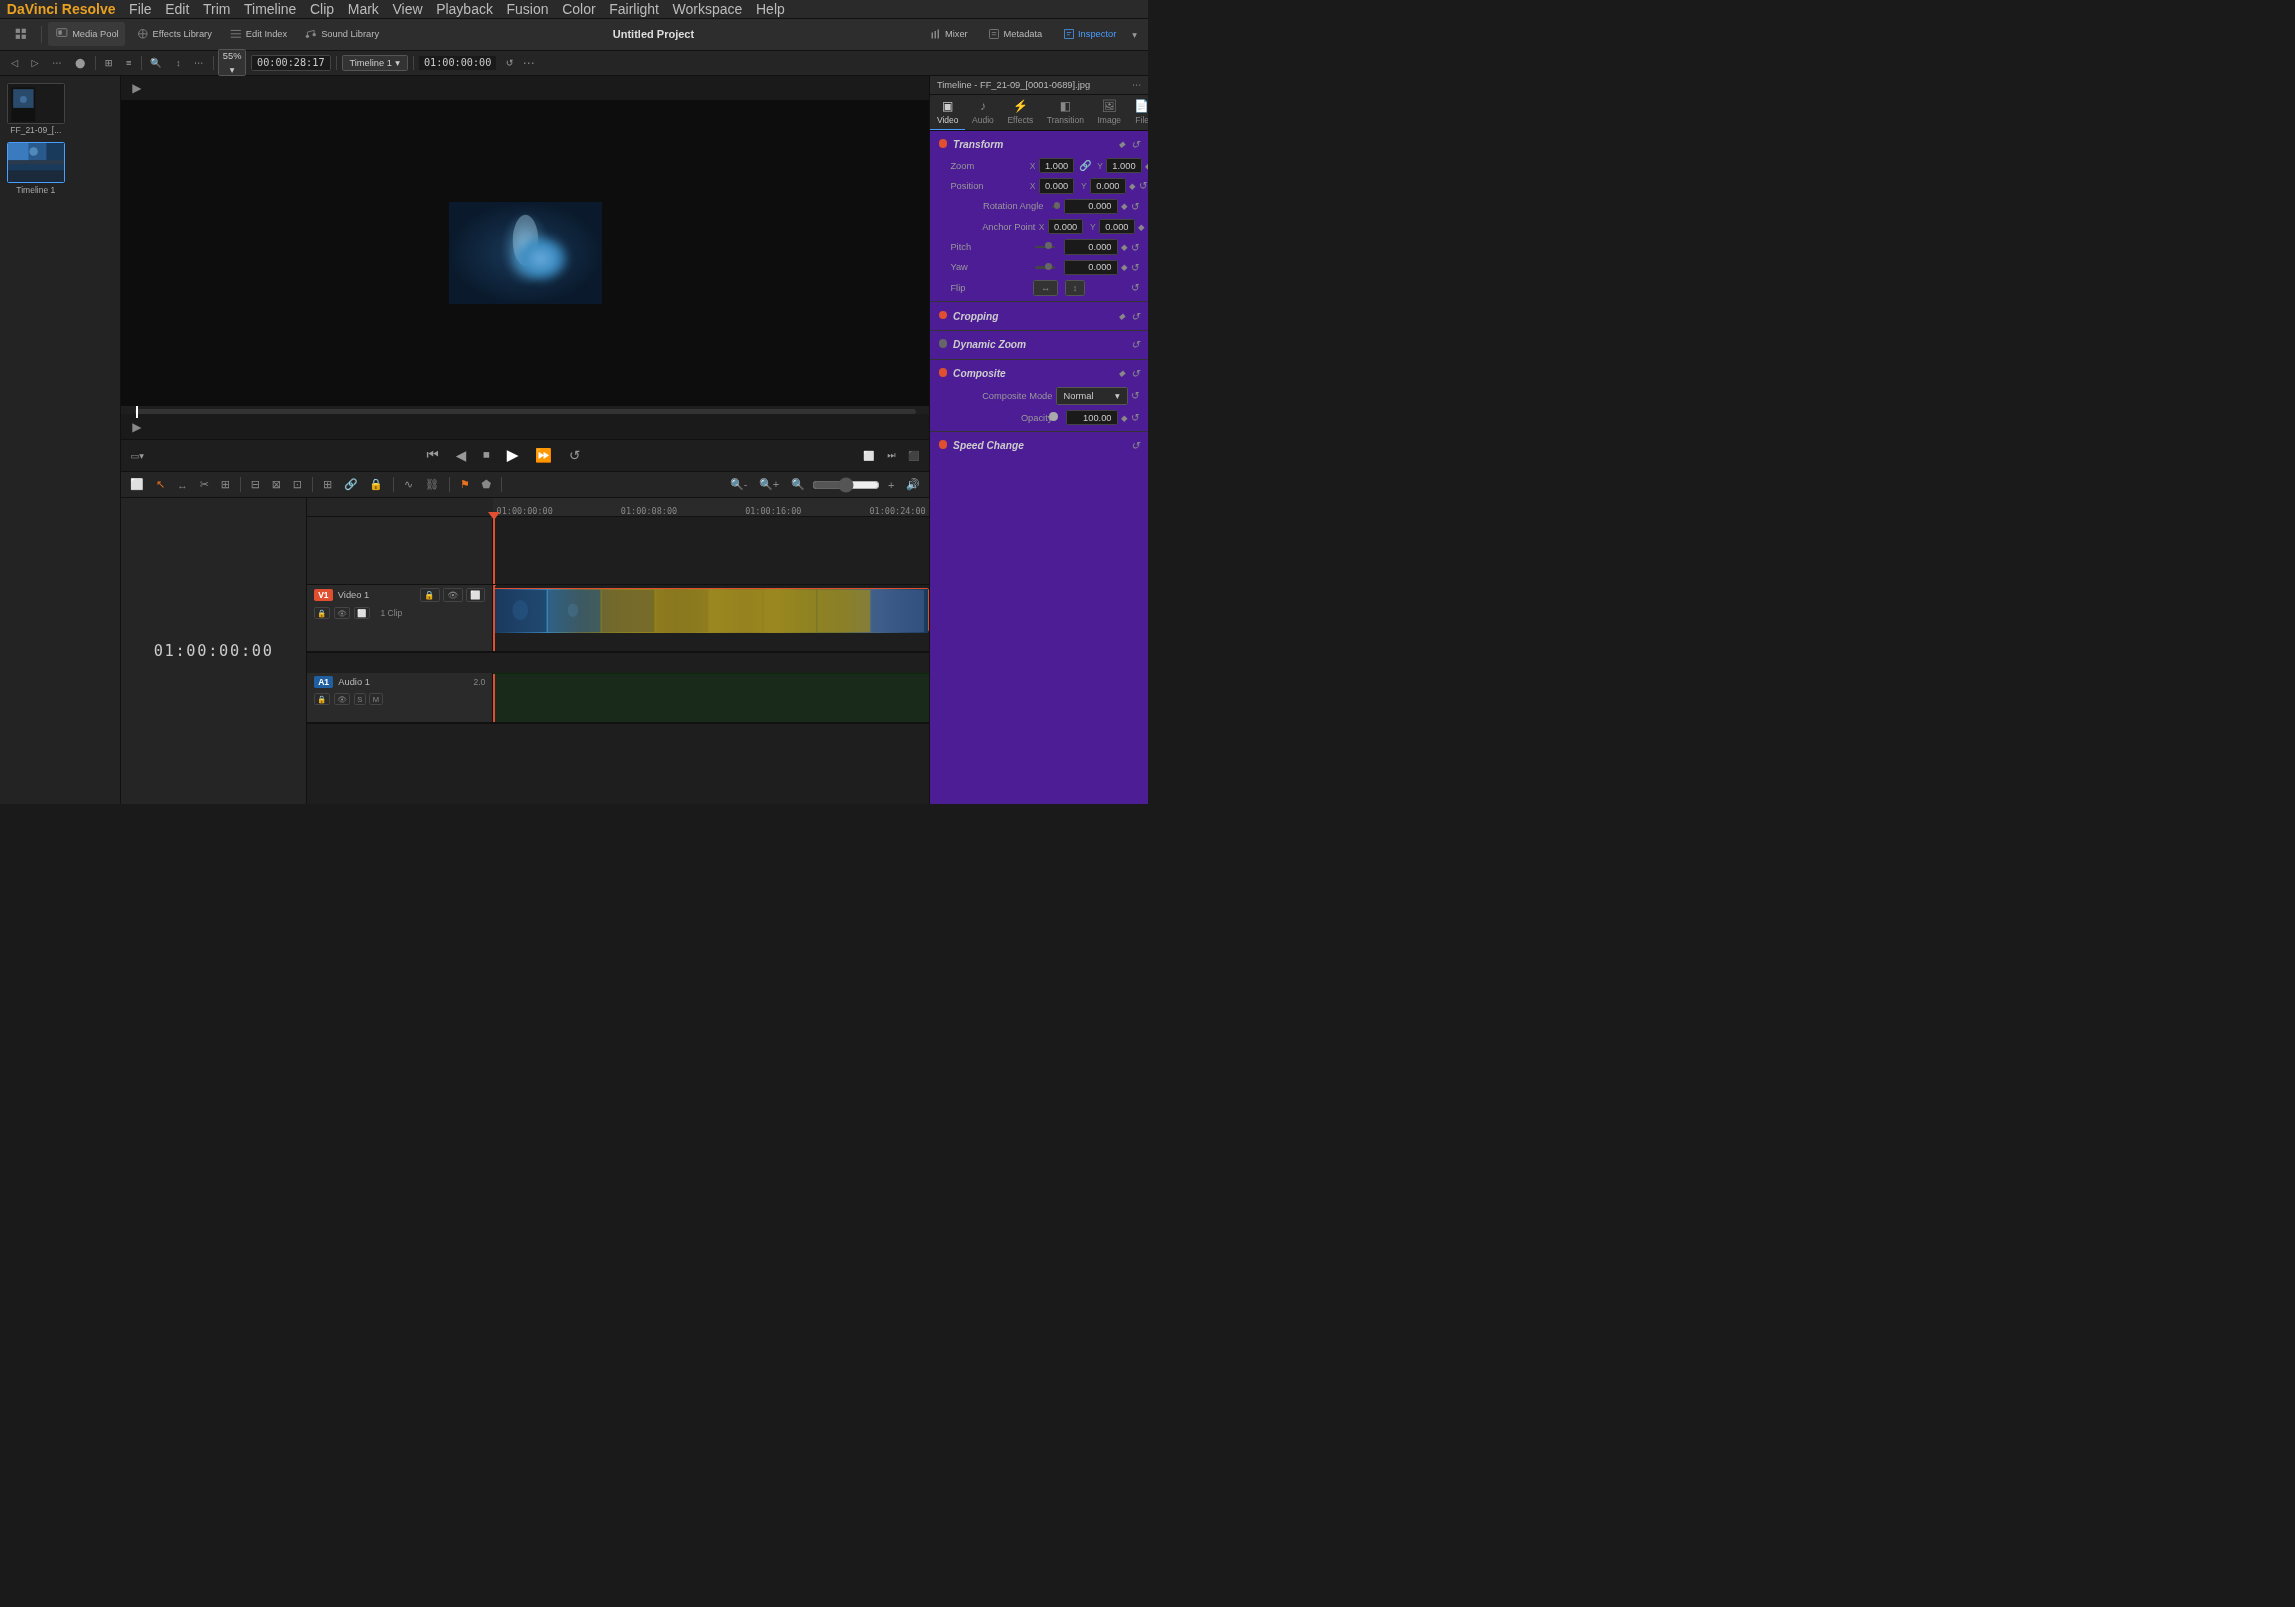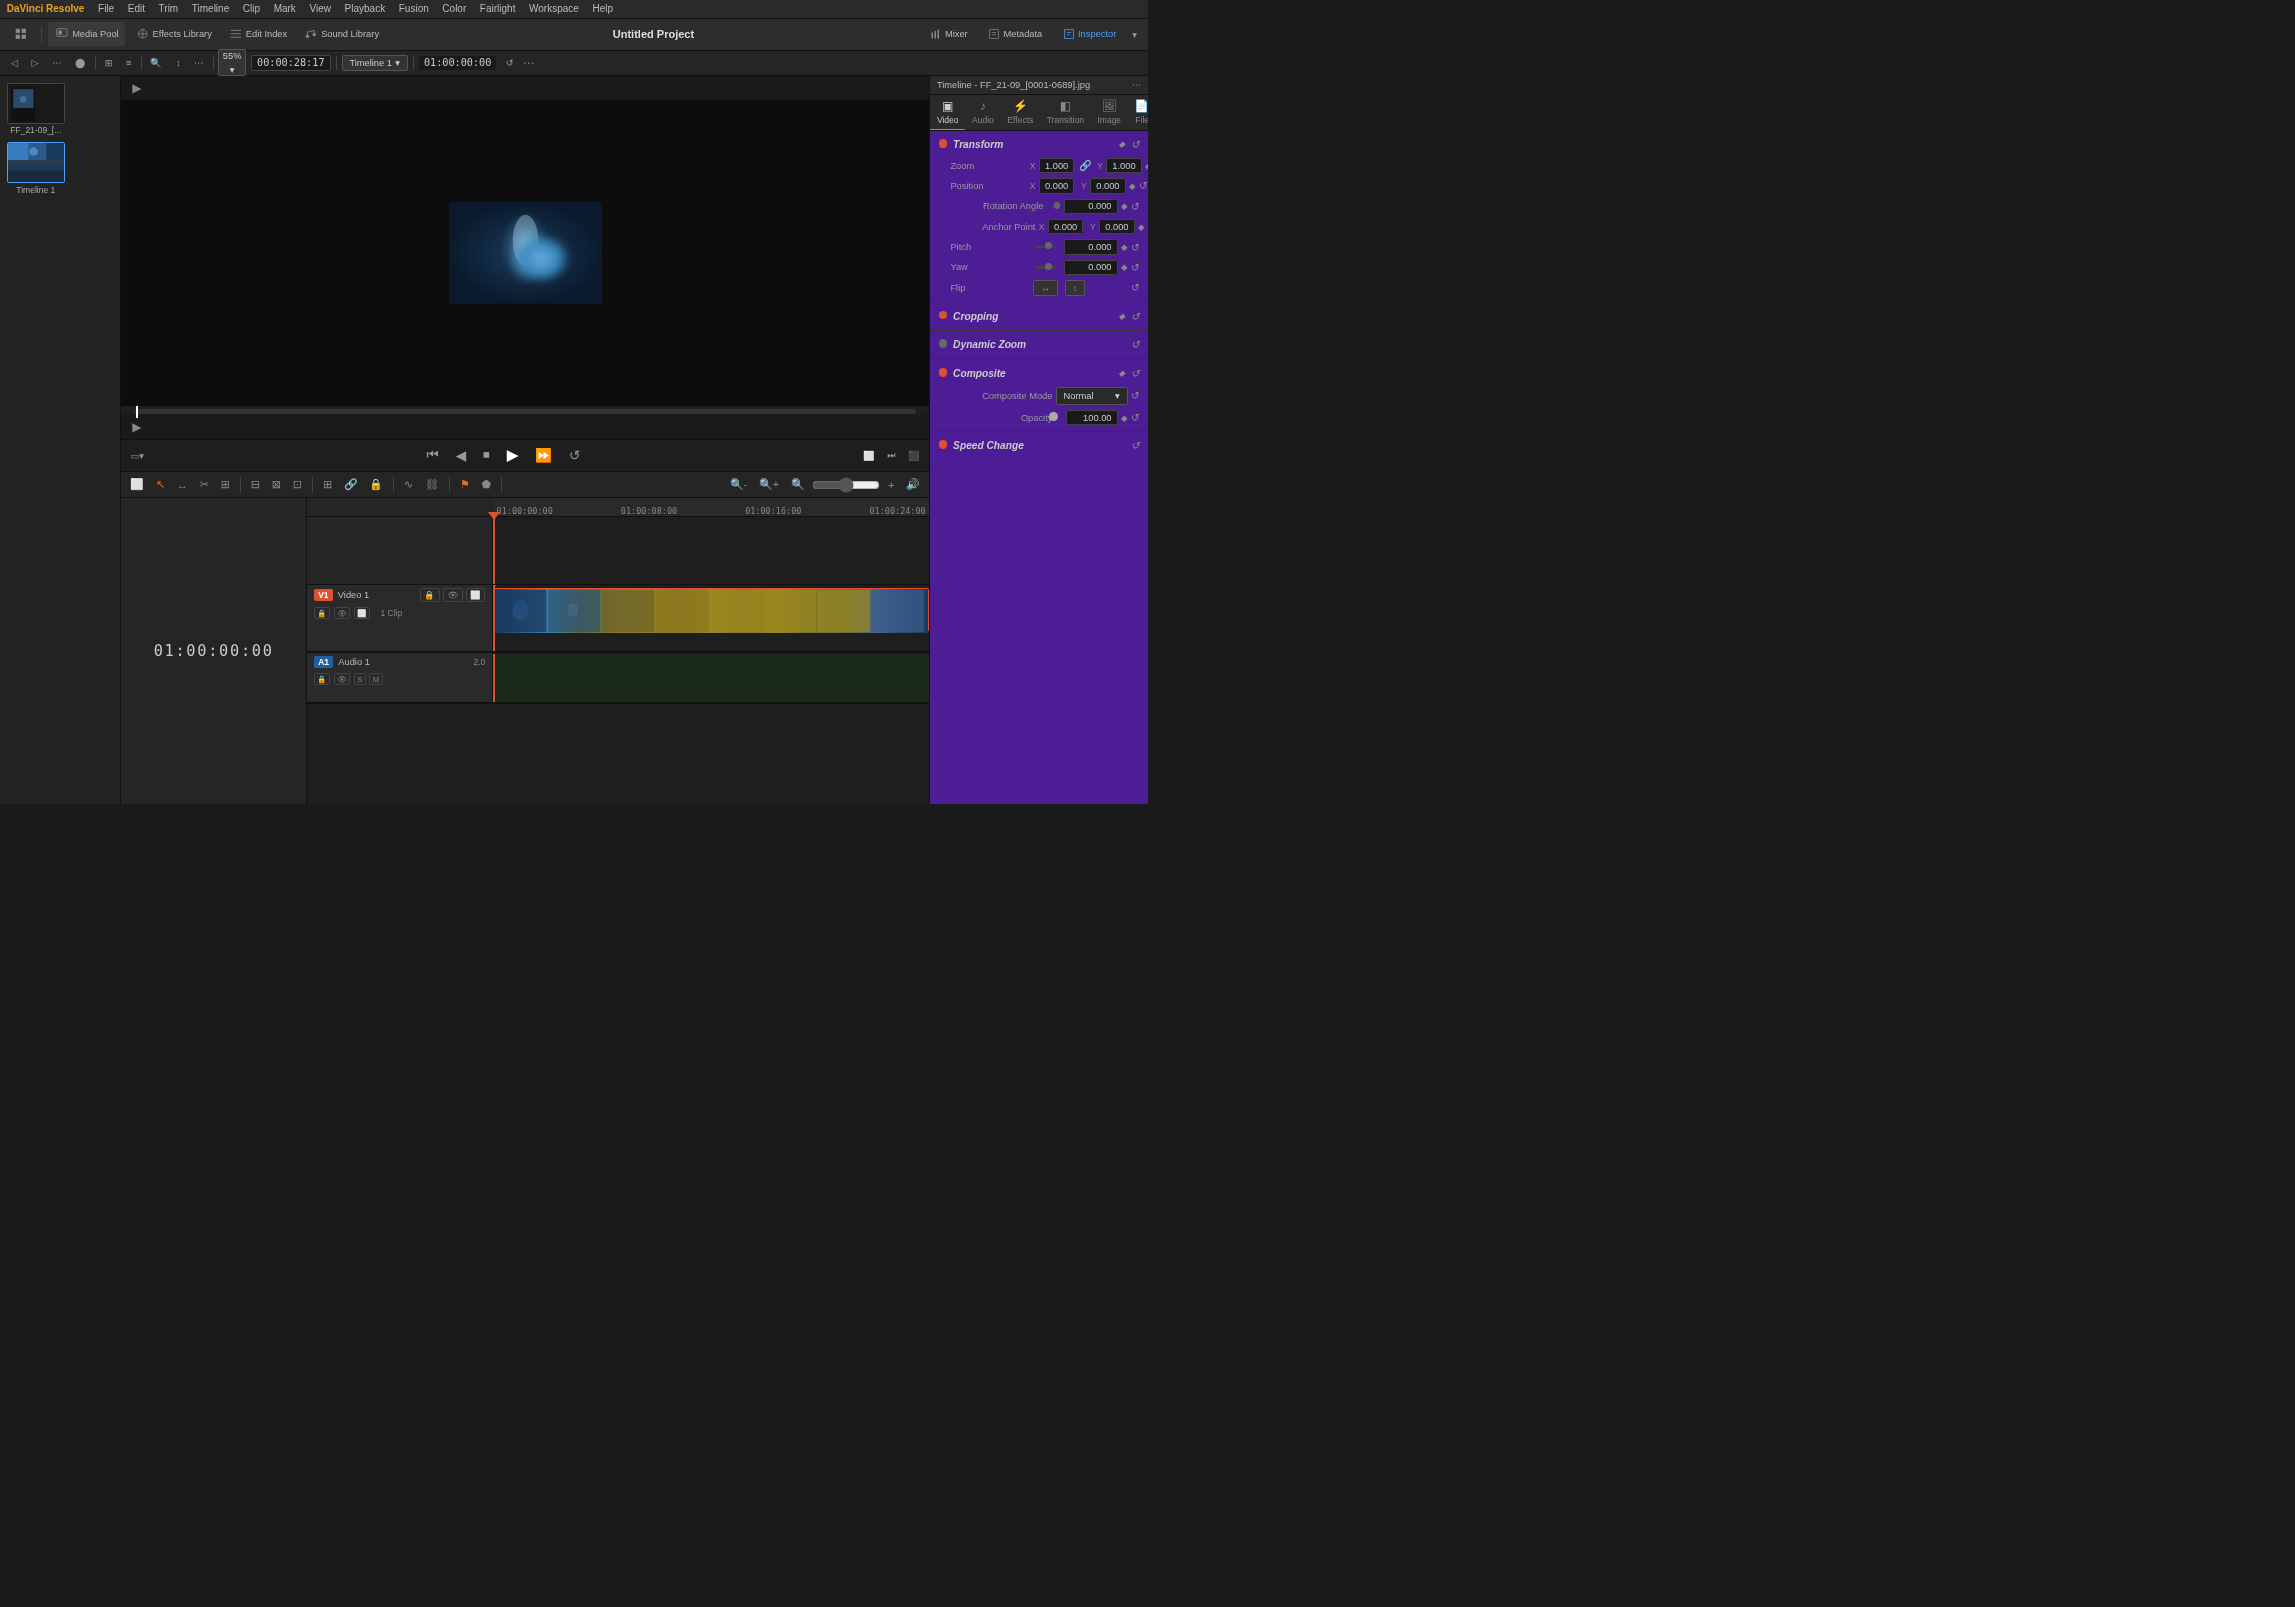--- a/index.html
+++ b/index.html
@@ -18,21 +18,21 @@
       display: flex;
       align-items: center;
       background: #2a2a2a;
       height: 18.6px;
       padding: 0 6.8px;
       gap: 13.6px;
       border-bottom: 0.8px solid #111;
     }
     .menu-bar span {
       color: #bbb;
-      font-size: 10px;
+      font-size: 14px;
       cursor: pointer;
     }
     .menu-bar .app-name { color: #e8a020; font-weight: bold; }
 
     
     .toolbar {
       display: flex;
       align-items: center;
       background: #2d2d2d;
       height: 32px;
@@ -938,21 +938,21 @@
                 <circle cx="120" cy="25" r="8" fill="#4a7a9c" opacity="0.4"></circle>
               </svg>
             </div>
 
             <div class="playhead" style="left:0;">
               <div class="playhead-triangle"></div>
             </div>
           </div>
         </div>
 
-        <div class="track-row track-row-a1" style="display:flex; height:51px;">
+        <div class="track-row track-row-a1" style="display:flex; height:51px;margin-top:20px;">
           <div style="display:flex; flex-direction:column; width:186px; flex-shrink:0; background:#2a2a2a; border-right:0.8px solid #111; border-bottom:0.8px solid #111;">
             <div class="track-header">
               <div class="track-label-badge audio">A1</div>
               <span class="track-name">Audio 1</span>
               <span style="color:#888; font-size:8.5px; margin-left:auto;">2.0</span>
             </div>
             <div style="display:flex; align-items:center; padding:1.7px 6.8px; gap:3.4px;">
               <button class="track-sub-btn">🔒</button>
               <button class="track-sub-btn">👁</button>
               <button class="track-sub-btn">S</button>

